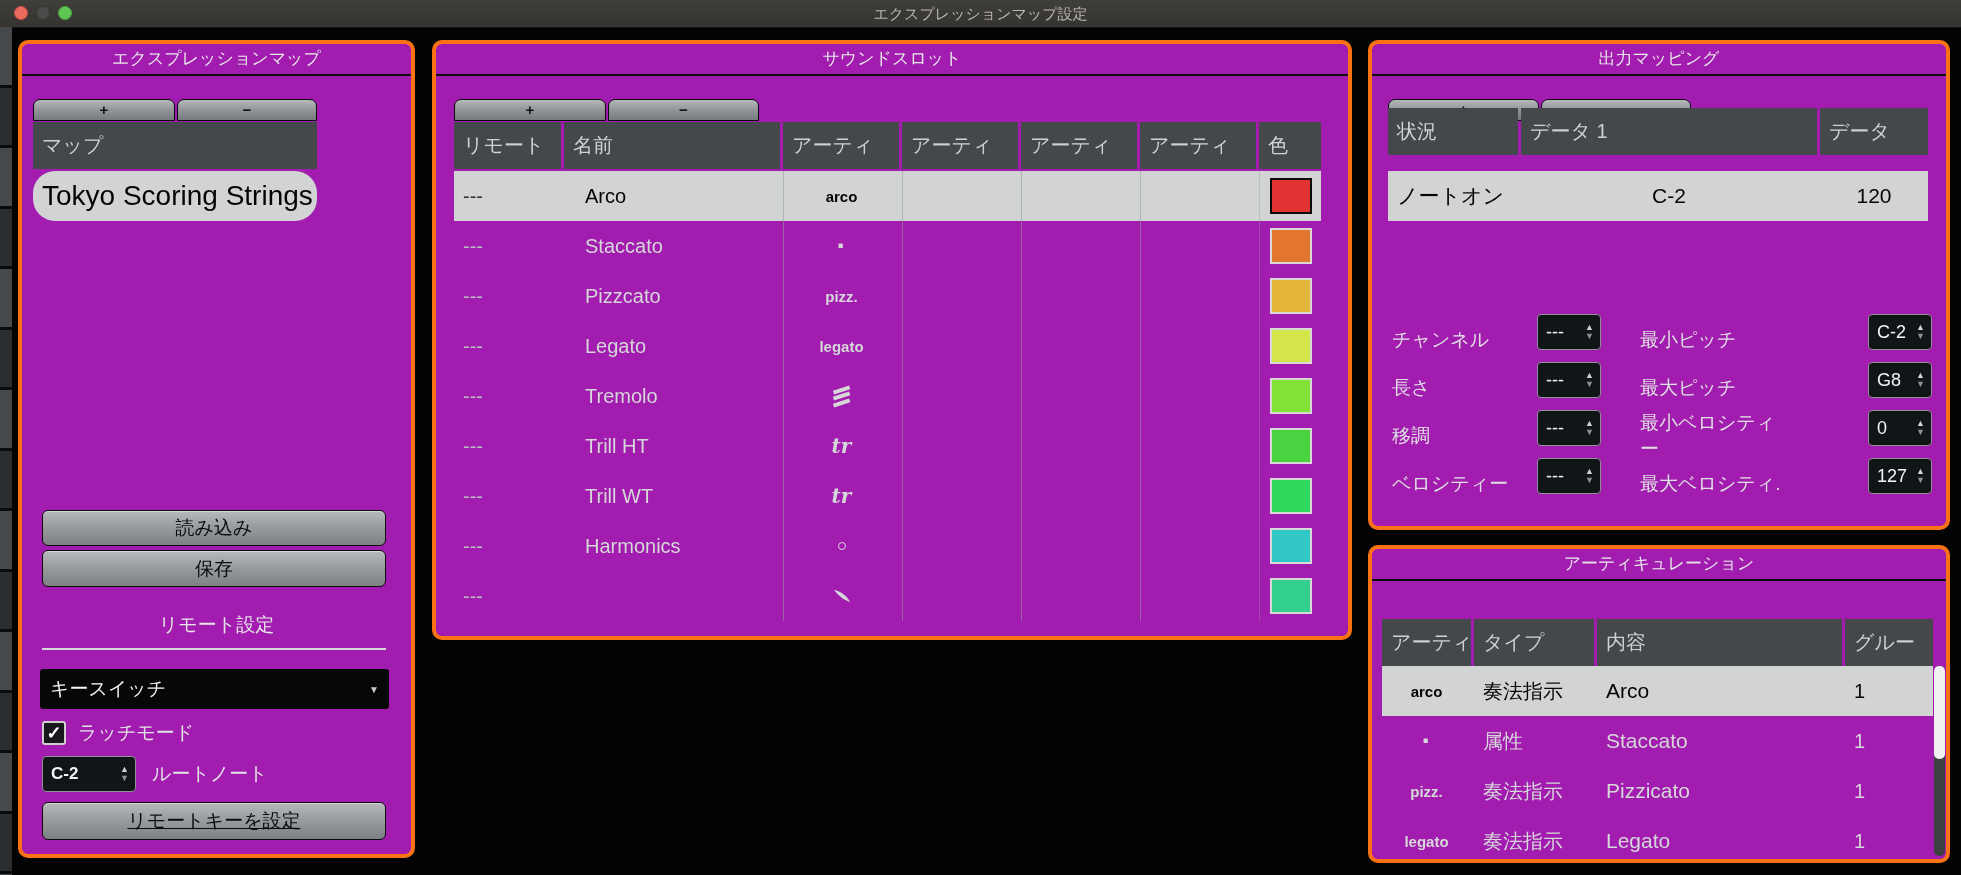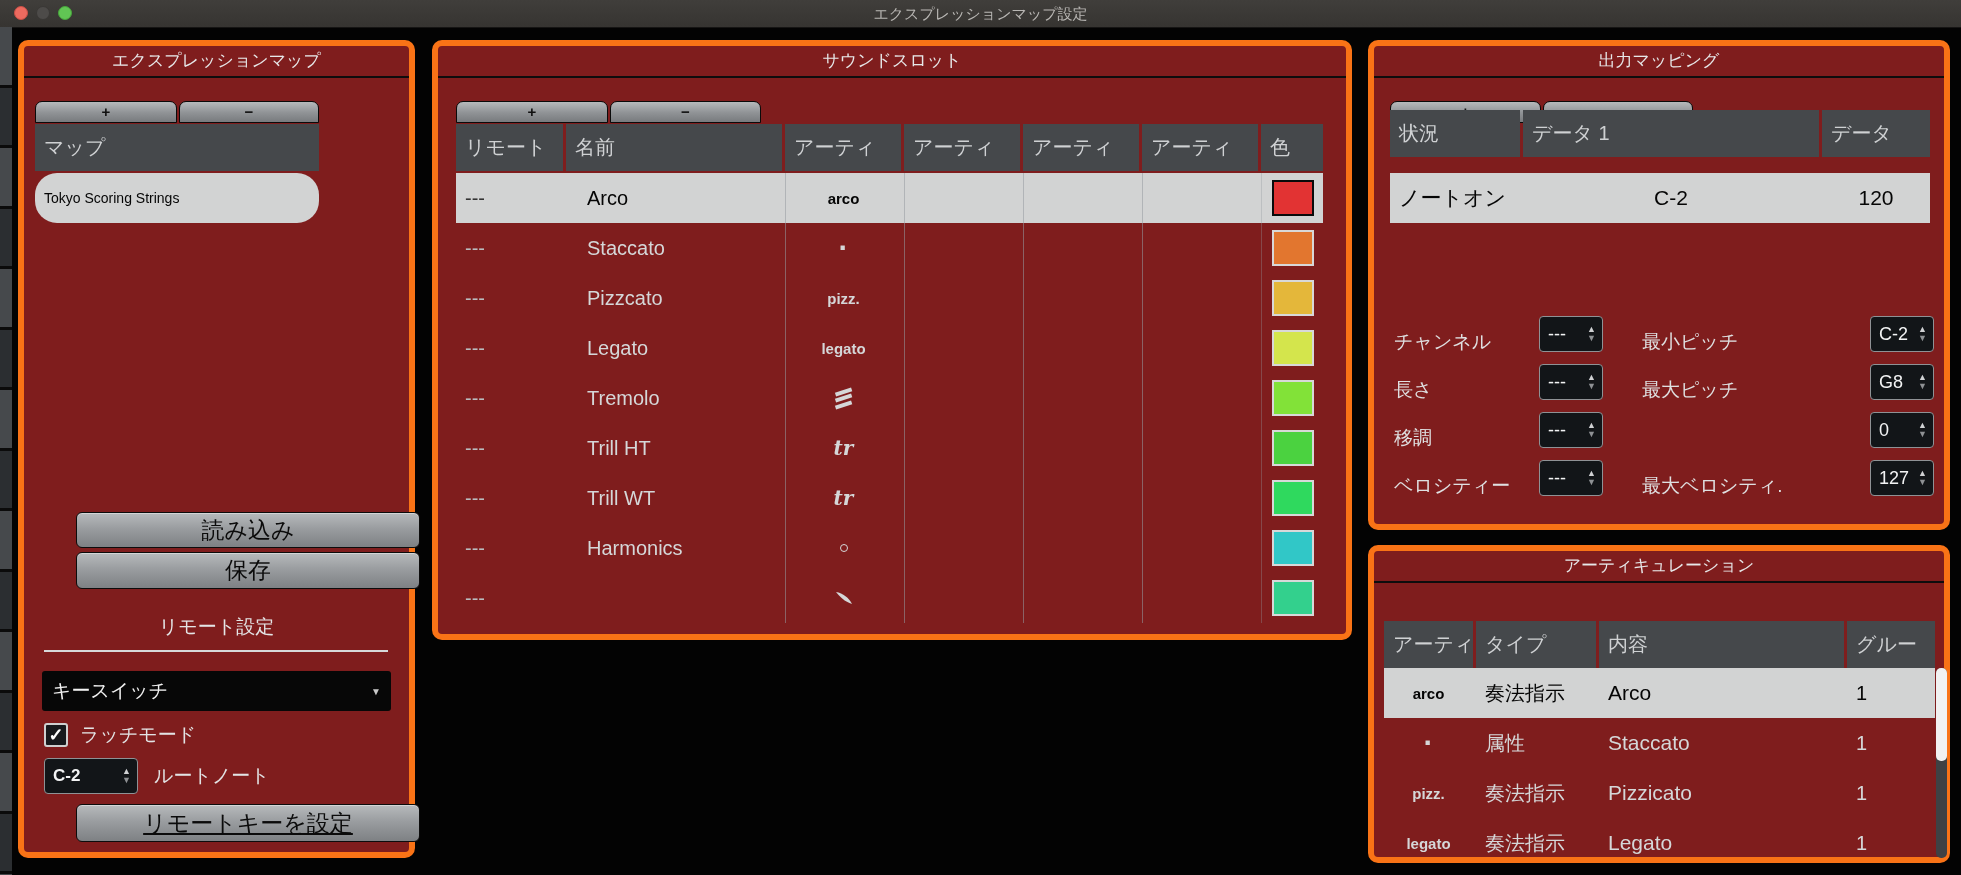--- a/index.html
+++ b/index.html
@@ -12,21 +12,21 @@
   .tl{width:14px;height:14px;border-radius:50%;display:inline-block;}
   .tl.red{background:#ed6a5f;border:1px solid #c94f45;box-sizing:border-box;}
   .tl.gry{background:#4d4b49;border:1px solid #3a3836;box-sizing:border-box;}
   .tl.grn{background:#61c554;border:1px solid #47a53b;box-sizing:border-box;}
   .wtitle{position:absolute;top:0;left:0;width:100%;height:27px;line-height:27px;text-align:center;
           font-size:15px;color:#b9b7b4;}
   
   .edge-strip{position:absolute;top:27px;left:0;width:12px;height:848px;
      background:repeating-linear-gradient(180deg,#46494c 0 58px,#0b0b0b 58px 61px,#2b2e31 61px 118px,#0b0b0b 118px 121px);}
   
-  .panel{position:absolute;background:#7f1d1d;border:6px solid #f97316;border-radius:10px;box-sizing:border-box;}
+  .panel{position:absolute;background:#a21caf;border:4px solid #f97316;border-radius:10px;box-sizing:border-box;}
   .panel-title{height:30px;line-height:30px;text-align:center;font-size:17px;color:#e7e8e9;
                border-bottom:2px solid #0d0d0d;}
   .p-left{left:18px;top:40px;width:397px;height:818px;}
   .p-mid{left:432px;top:40px;width:920px;height:600px;}
   .p-out{left:1368px;top:40px;width:582px;height:490px;}
   .p-art{left:1368px;top:545px;width:582px;height:318px;}
   
   .pmrow{position:absolute;display:flex;gap:2px;}
   .pm{height:22px;border:1px solid #0a0a0a;border-radius:7px 7px 0 0;
       background:linear-gradient(#b6b9bb,#8f9295 55%,#787b7e);
@@ -53,22 +53,22 @@
   .g-dot{font-weight:bold;font-size:30px;line-height:10px;}
   .g-trill{font-family:"DejaVu Serif",serif;font-style:italic;font-weight:bold;font-size:20px;}
   .g-trem{display:inline-flex;flex-direction:column;gap:3px;}
   .g-trem i{display:block;width:17px;height:3.5px;background:currentColor;transform:rotate(-18deg);}
   .g-harm{display:inline-block;width:8px;height:8px;border:1.8px solid currentColor;border-radius:50%;box-sizing:border-box;}
   .g-fall{width:18px;height:14px;}
   
   .btn{position:absolute;border:1.5px solid #0c0c0c;border-radius:6px;
        background:linear-gradient(#b7babc,#9a9da0 45%,#7e8184);
        box-shadow:inset 0 1px 0 rgba(255,255,255,.4);
-       color:#0b0b0b;font-size:23px;text-align:center;cursor:default;
-       font-family:"Liberation Sans",sans-serif;margin-left:32px;}
+       color:#0b0b0b;font-size:19px;text-align:center;cursor:default;
+       font-family:"Liberation Sans",sans-serif;}
   
   .remote-title{position:absolute;width:100%;text-align:center;font-size:19px;color:#e4e5e6;}
   .remote-line{position:absolute;height:2px;background:#d7d8d9;}
   .dropdown{position:absolute;background:#070707;border-radius:3px;color:#f2f2f2;font-size:19px;
             display:flex;align-items:center;padding:0 10px;justify-content:space-between;}
   .dd-arrow{font-size:10px;color:#c9c9c9;}
   .latch-row{position:absolute;display:flex;align-items:center;gap:12px;font-size:19px;color:#e2e3e4;}
   .checkbox{width:24px;height:24px;background:#17191c;border:2px solid #cfcfcf;border-radius:3px;
             box-sizing:border-box;color:#fff;font-size:18px;font-weight:bold;line-height:20px;text-align:center;}
   .root-row{position:absolute;display:flex;align-items:center;gap:16px;font-size:19px;color:#e2e3e4;}
@@ -120,21 +120,21 @@
 
     <div class="pmrow" style="left:11px;top:55px;">
       <button class="pm" style="width:142px;">+</button>
       <button class="pm" style="width:140px;">−</button>
     </div>
 
     <div class="thead" style="left:11px;top:78px;grid-template-columns:284px;">
       <div class="th">マップ</div>
     </div>
     <div class="rows" id="maps-list" style="left:11px;top:127px;width:284px;">
-        <div class="grow sel" style="display: flex; align-items: center; padding-left: 9px; font-size: 14px; border-radius: 22px;">Tokyo Scoring Strings</div>
+        <div class="grow sel" style="display: flex; align-items: center; padding-left: 9px; font-size: 28px; border-radius: 22px;">Tokyo Scoring Strings</div>
       </div>
 
     <button class="btn" style="left:20px;top:466px;width:344px;height:36px;">読み込み</button>
     <button class="btn" style="left:20px;top:506px;width:344px;height:37px;">保存</button>
 
     <div class="remote-title" style="top:568px;">リモート設定</div>
     <div class="remote-line" style="left:20px;top:604px;width:344px;"></div>
 
     <div class="dropdown" style="left:18px;top:625px;width:349px;height:40px;box-sizing:border-box;">
       <span>キースイッチ</span>
@@ -382,20 +382,21 @@
           <span class="flabel">最大ピッチ</span>
           <span class="stepper fstep" style="margin-left: auto;">
             <span class="stepval" style="font-weight:normal;font-size:18px;">G8</span>
             <span class="arrows">
               <i class="up">▲</i>
               <i class="dn">▼</i>
             </span>
           </span>
         </div>
         <div class="frow fr">
+          <span class="flabel">最小ベロシティー</span>
           <span class="stepper fstep" style="margin-left: auto;">
             <span class="stepval" style="font-weight:normal;font-size:18px;">0</span>
             <span class="arrows">
               <i class="up">▲</i>
               <i class="dn">▼</i>
             </span>
           </span>
         </div>
         <div class="frow fr">
           <span class="flabel">最大ベロシティ.</span>

